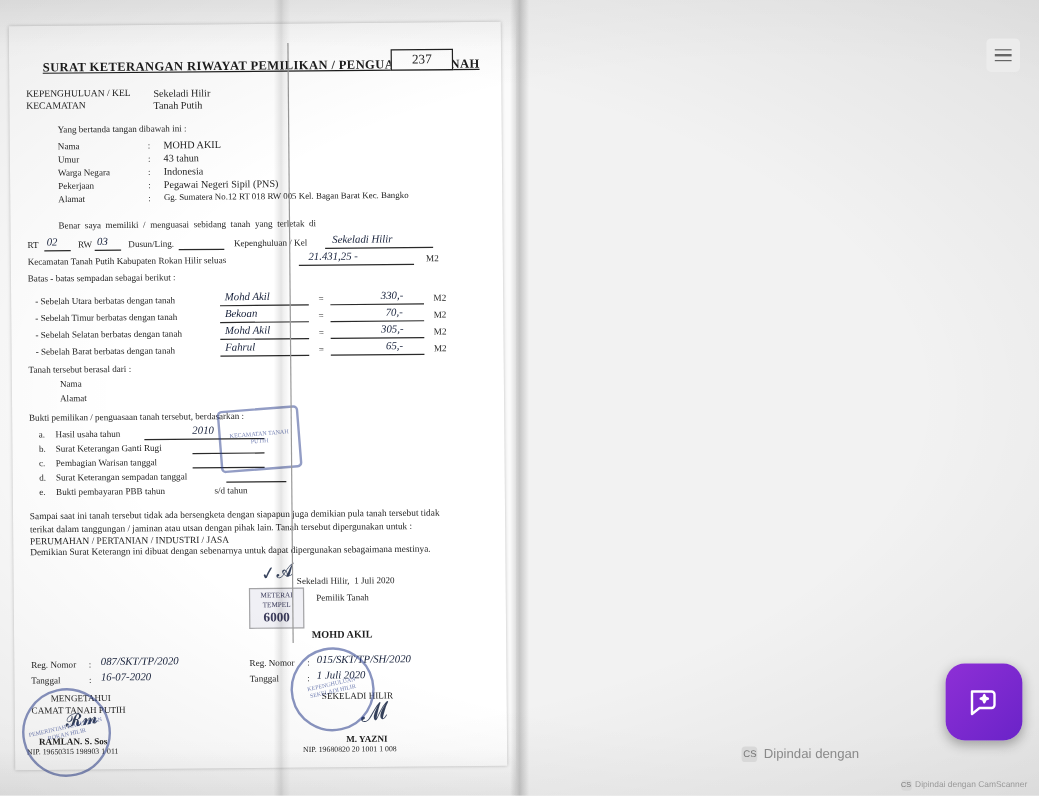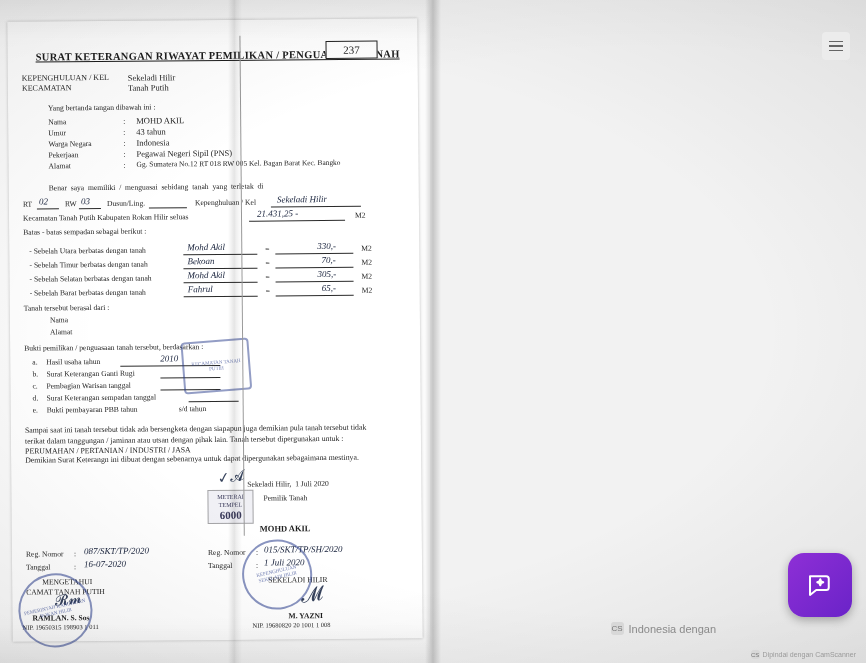--- a/index.html
+++ b/index.html
@@ -314,19 +314,19 @@
 
 <div class="fab">
   <svg viewBox="0 0 24 24" fill="none" stroke="#ffffff" stroke-width="1.6" stroke-linecap="round" stroke-linejoin="round">
     <path d="M4 5h13a2 2 0 0 1 2 2v7a2 2 0 0 1-2 2H9l-5 4V5z"></path>
     <path d="M12.2 7.4l.7 1.7 1.7.7-1.7.7-.7 1.7-.7-1.7-1.7-.7 1.7-.7z" fill="#ffffff"></path>
   </svg>
 </div>
 
 <div class="watermark">
   <span class="gicon">CS</span>
-  <span>Indonesia dengan</span>
+  <span>Dipindai dengan</span>
 </div>
 
 <div class="watermark2">
   <span class="gicon" style="width:9px;height:9px;font-size:6px;">CS</span>
   <span>Dipindai dengan CamScanner</span>
 </div>
 
 </body></html>

